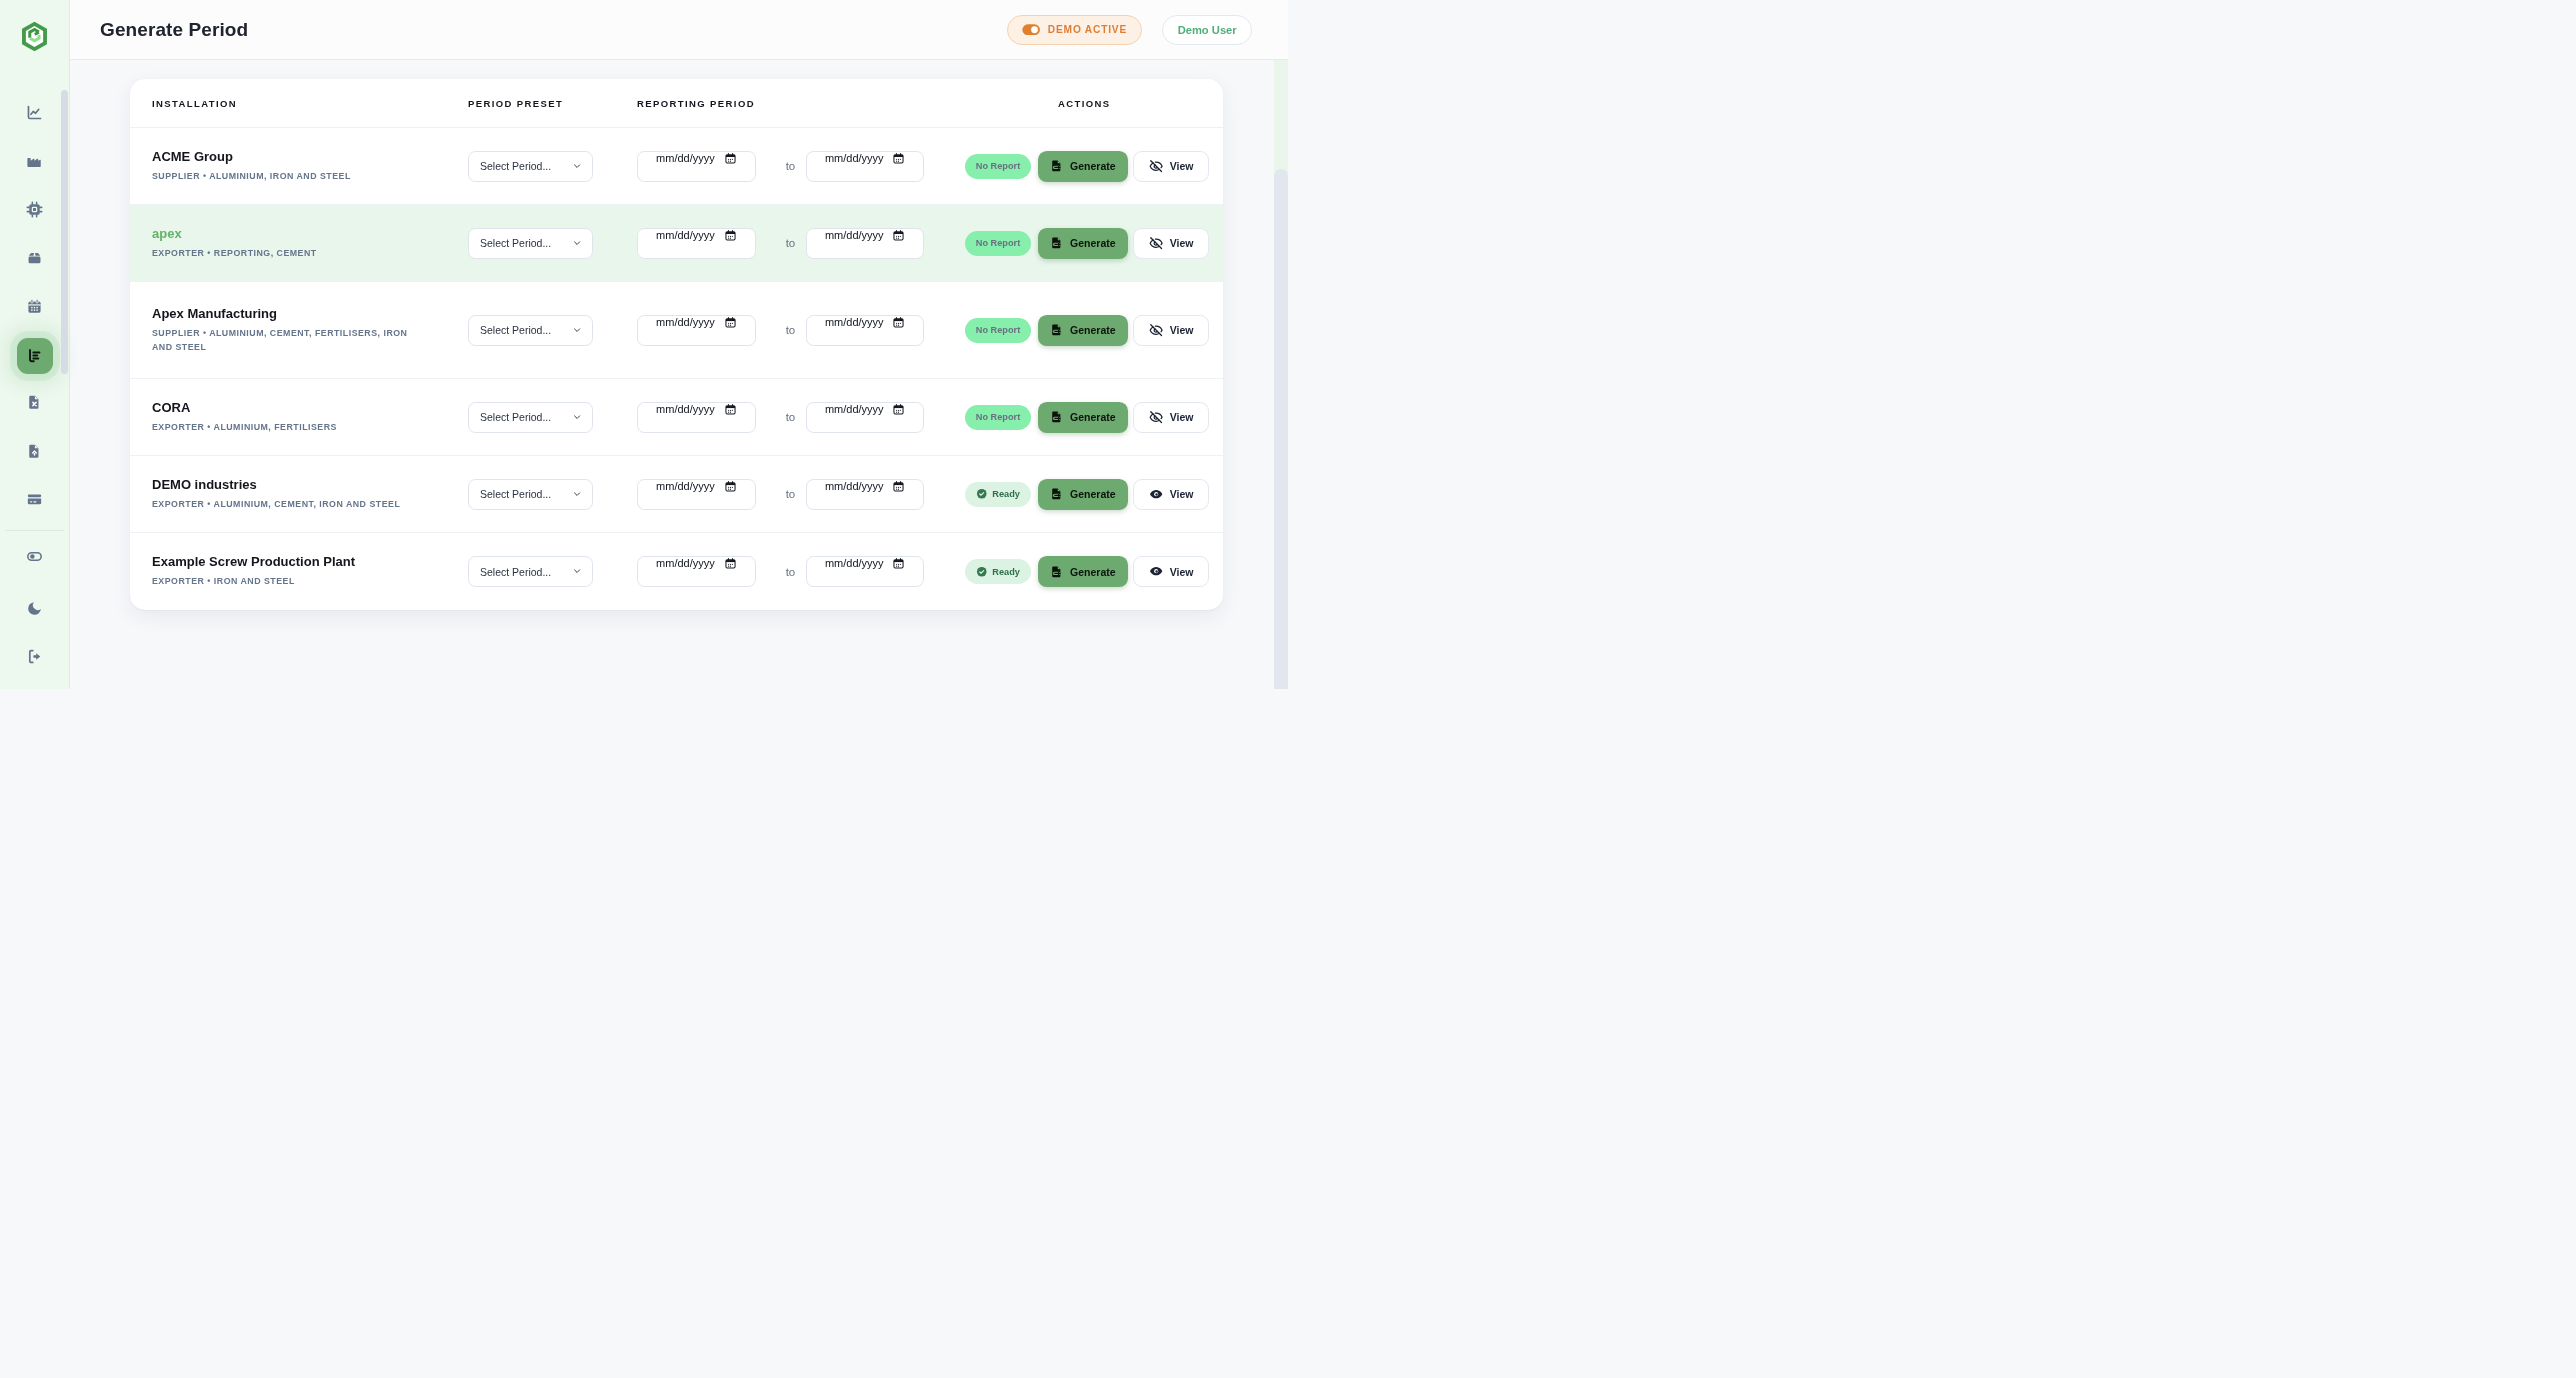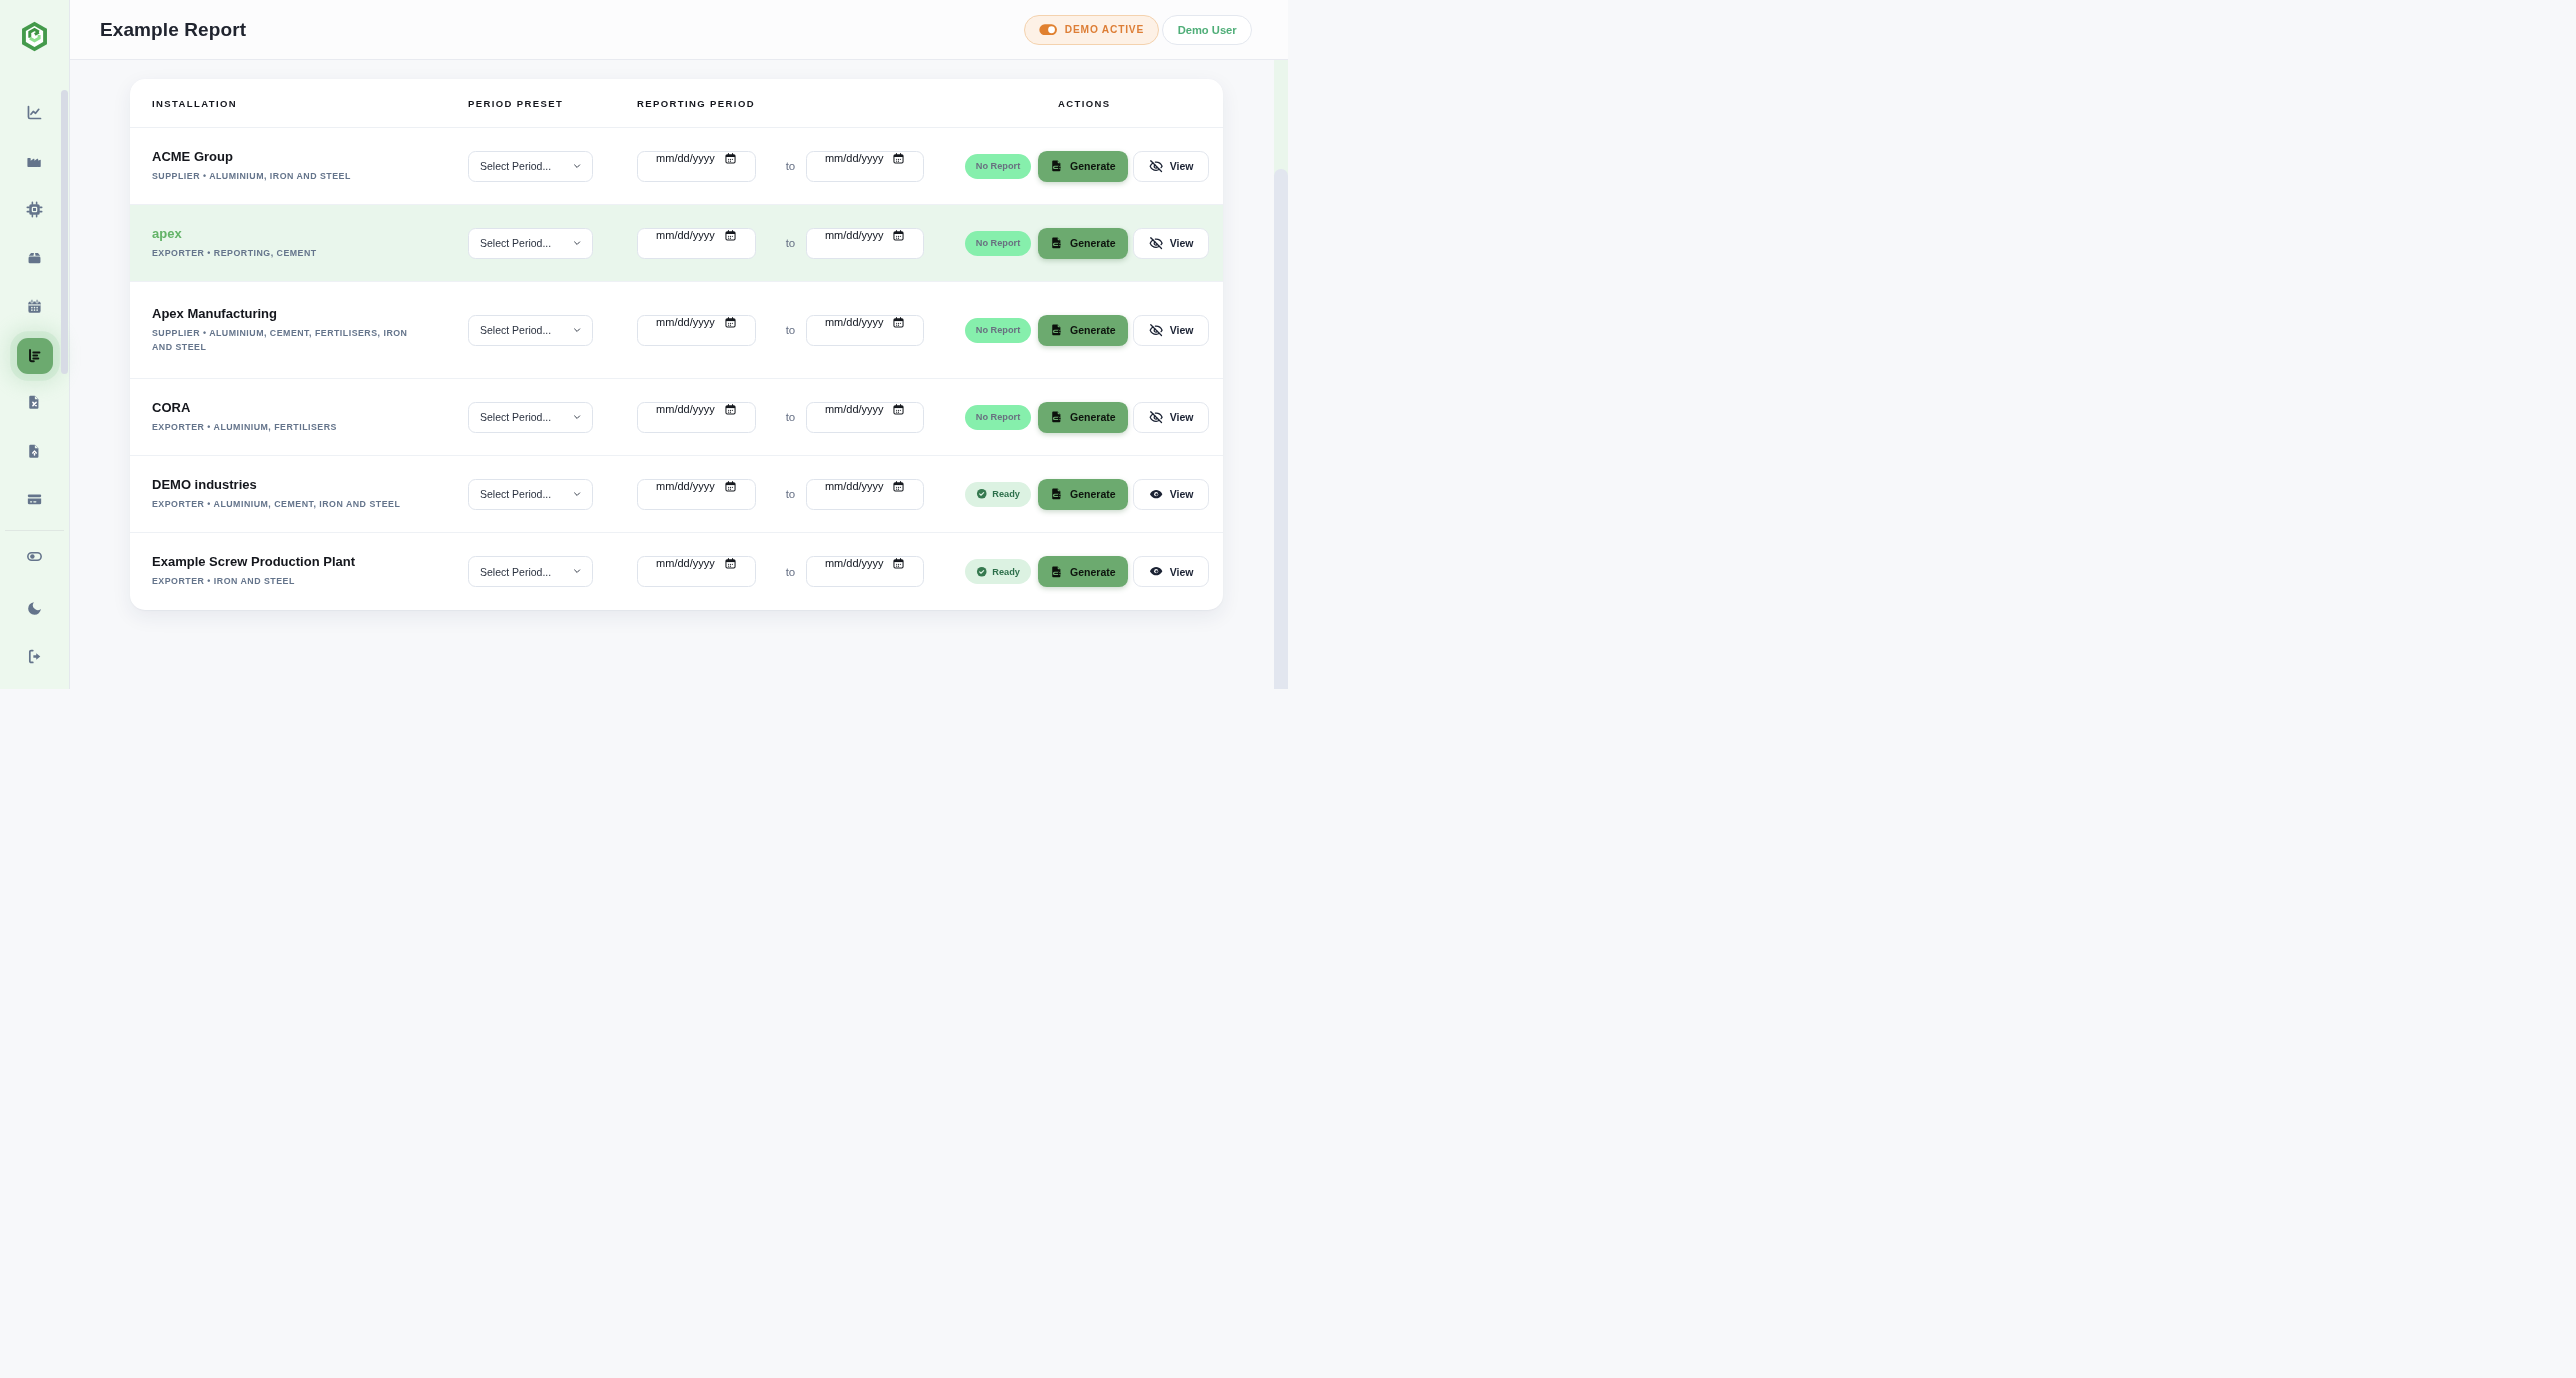--- a/index.html
+++ b/index.html
@@ -16,21 +16,21 @@
                  background:#6caa6f; border-radius:11px; display:flex; align-items:center; justify-content:center;
                  box-shadow:0 0 0 6.8px rgba(130,195,140,.15), 0 0 17.6px 11px rgba(130,195,140,.20); cursor:pointer; }
   .active-pill svg { width:17.6px; height:17.6px; }
   .s-divider { position:absolute; top:530px; left:5.4px; right:5.4px; height:0.7px; background:#dfe7e2; }
   .sidebar-scrollbar { position:absolute; top:90px; right:0.7px; width:7.5px; height:284px; background:#d7dbe5; border-radius:5.4px; }
 
   
   .main { flex:1; display:flex; flex-direction:column; min-width:0; }
   .header { height:60px; background:#fcfcfd; border-bottom:0.7px solid #e8eaf0; display:flex; align-items:center; padding:0 36px 0 30px; flex-shrink:0; }
   .page-title { font-size:19px; font-weight:bold; color:#20242f; letter-spacing:0.1px; }
-  .header-right { margin-left:auto; display:flex; align-items:center; gap:3px; }
+  .header-right { margin-left:auto; display:flex; align-items:center; gap:20px; }
   .demo-pill { height:30px; padding:0 14.3px; border-radius:15px; background:#fdf1e6; border:1px solid #f4d2ae;
                color:#dd7e36; font-weight:bold; font-size:10.2px; letter-spacing:0.8px; display:flex; align-items:center; gap:7.5px; cursor:pointer; }
   .user-pill { height:30px; padding:0 14.3px; border-radius:15px; background:#ffffff; border:1px solid #e4e8ef;
                color:#4fae78; font-weight:bold; font-size:11.2px; display:flex; align-items:center; cursor:pointer; }
 
   .content { flex:1; background:#f7f8fa; padding:19px 0 0 60px; }
 
   
   .card { width:1093px; background:#fff; border-radius:15px; overflow:hidden;
           box-shadow:0 6.8px 20.4px rgba(25,39,80,.07), 0 0.7px 1.4px rgba(25,39,80,.04); }
@@ -203,21 +203,21 @@
         <path d="M10.4 10.2h4V7.4L20.2 12l-5.8 4.6v-2.8h-4z" fill="currentColor"></path>
       </svg>
     </div>
 
     <div class="sidebar-scrollbar"></div>
   </nav>
 
   <div class="main">
 
     <header class="header">
-      <h1 class="page-title">Example Report</h1>
+      <h1 class="page-title">Generate Period</h1>
       <div class="header-right">
         <div class="demo-pill">
           <svg width="18.3" height="11.5" viewBox="0 0 27 17">
             <rect x=".5" y=".5" width="26" height="16" rx="8" fill="#e0802f"></rect>
             <circle cx="18.5" cy="8.5" r="5" fill="#fff"></circle>
           </svg>
           <span>DEMO ACTIVE</span>
         </div>
         <div class="user-pill">
           <span>Demo User</span>

